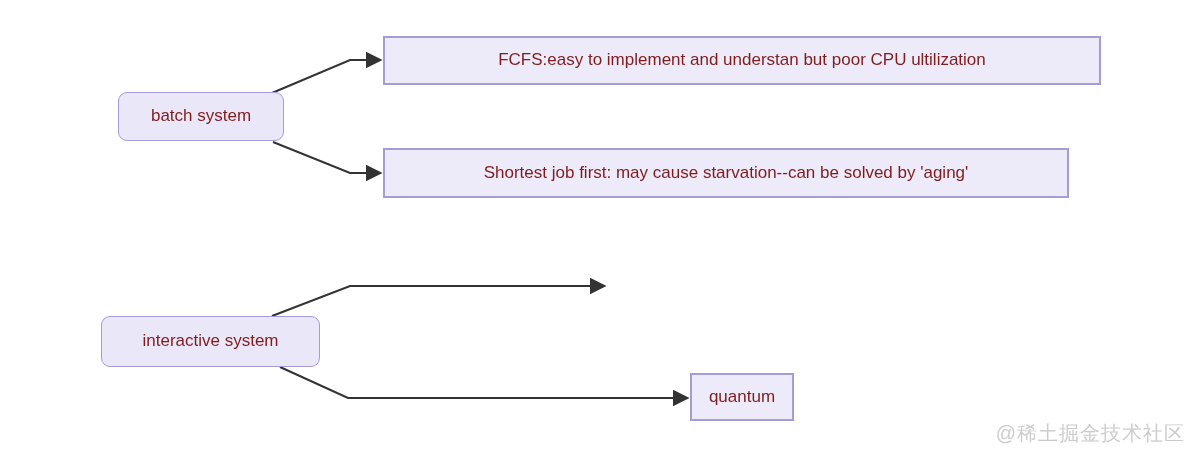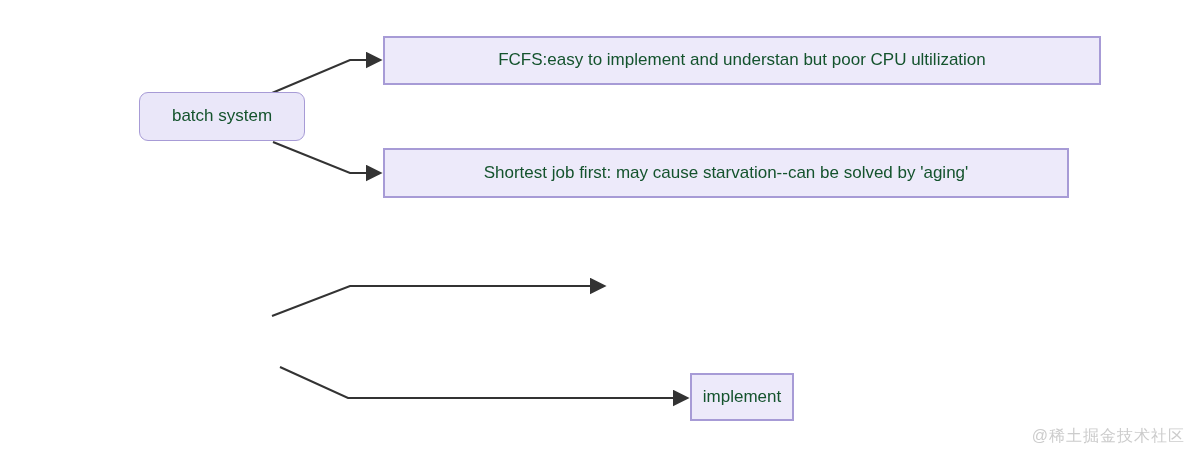--- a/index.html
+++ b/index.html
@@ -24,45 +24,45 @@
     pointer-events: none;
   }
   .node {
     position: absolute;
     box-sizing: border-box;
     display: flex;
     align-items: center;
     justify-content: center;
     background: #edeafa;
     border: 2px solid #a79bd6;
-    color: #14532d;
+    color: #7f1d1d;
     font-size: 17px;
     line-height: 1.2;
     white-space: nowrap;
     text-align: center;
   }
   .node.rounded {
     border-radius: 9px;
     border-width: 1.5px;
     background: #eae7f9;
   }
   
-  .node-batch       { left: 139px; top: 92px;  width: 166px; height: 49px; }
+  .node-batch       { left: 118px; top: 92px;  width: 166px; height: 49px; }
   .node-interactive { left: 101px; top: 316px; width: 219px; height: 51px; }
   
   .node-fcfs        { left: 383px; top: 36px;  width: 718px; height: 49px; }
   .node-sjf         { left: 383px; top: 148px; width: 686px; height: 50px; }
   .node-rr          { left: 607px; top: 261px; width: 271px; height: 50px; }
   .node-priority    { left: 690px; top: 373px; width: 104px; height: 48px; }
 
   .watermark {
     position: absolute;
     right: 12px;
     bottom: 8px;
-    font-size: 16px;
+    font-size: 20px;
     color: #cccccc;
     letter-spacing: 1px;
     user-select: none;
   }
 </style>
 </head>
 <body>
 
 <div class="canvas">
 
@@ -83,21 +83,24 @@
   </div>
 
   <div class="node node-fcfs">
     <span>FCFS:easy to implement and understan but poor CPU ultilization</span>
   </div>
 
   <div class="node node-sjf">
     <span>Shortest job first: may cause starvation--can be solved by 'aging'</span>
   </div>
 
+  <div class="node rounded node-interactive">
+    <span>interactive system</span>
+  </div>
 
 
   <div class="node node-priority">
-    <span>implement</span>
+    <span>quantum</span>
   </div>
 
   <div class="watermark">@稀土掘金技术社区</div>
 
 </div>
 
 </body></html>

